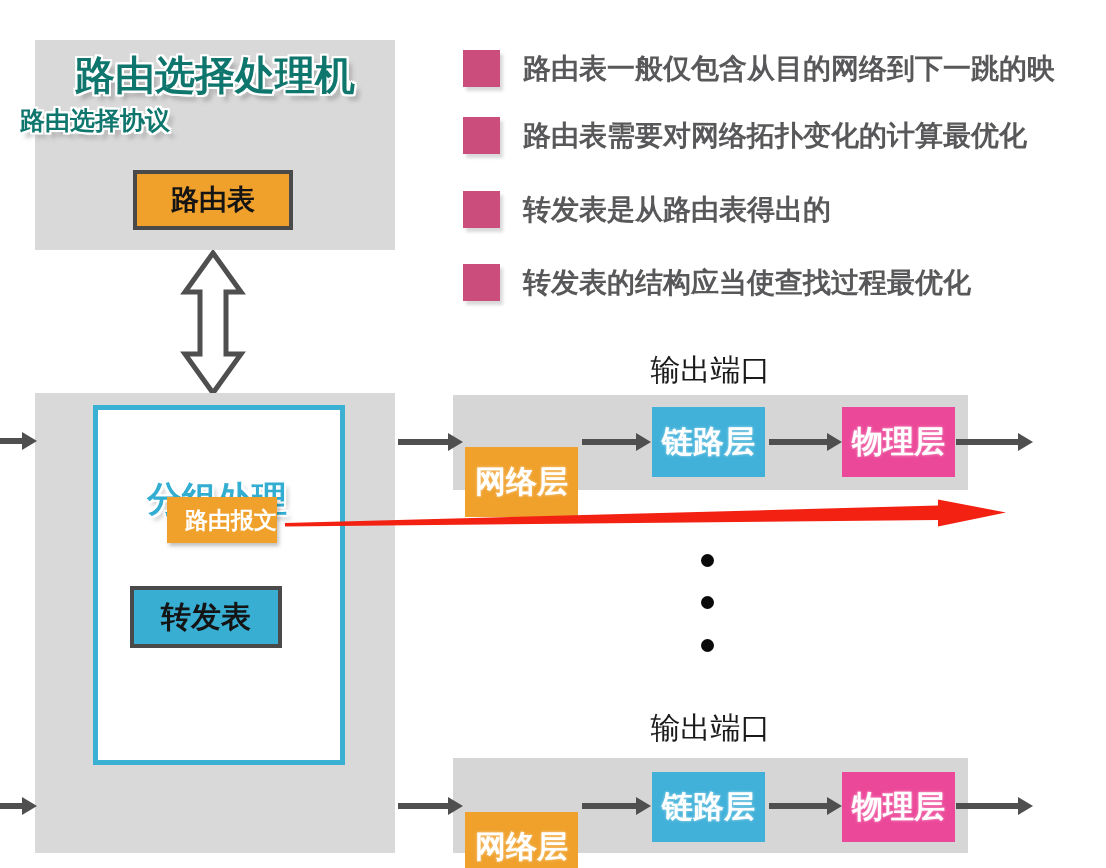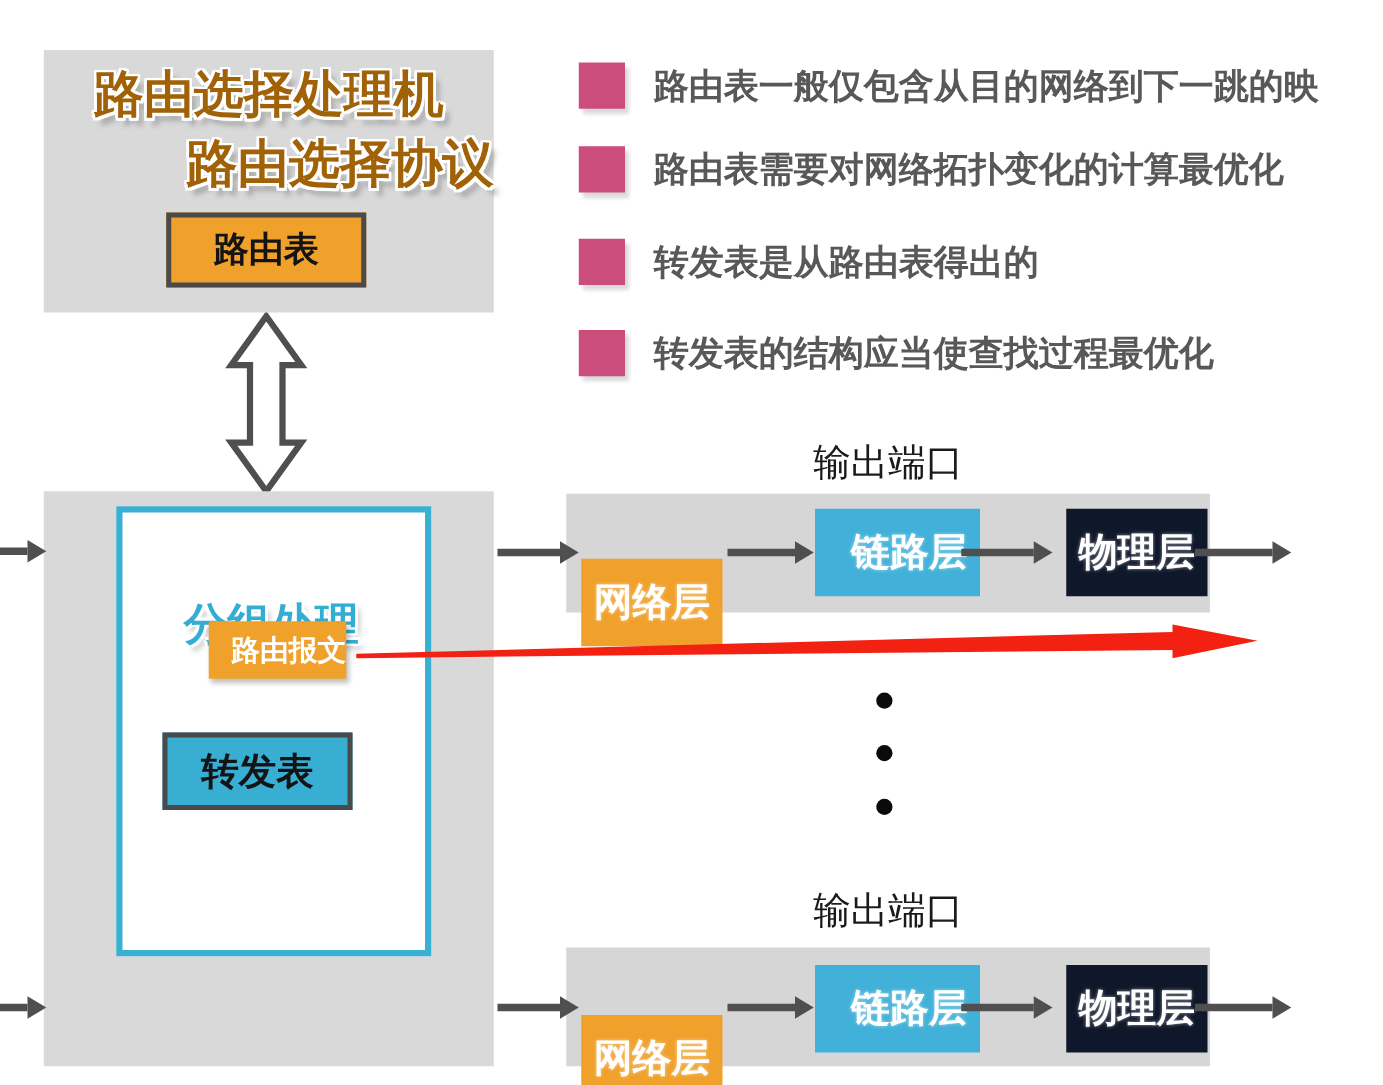--- a/index.html
+++ b/index.html
@@ -4,33 +4,33 @@
 <style>
   html,body{margin:0;padding:0;background:#fff;}
   .canvas{
     position:relative;width:1106px;height:868px;background:#ffffff;
     overflow:hidden;font-family:"Liberation Sans","DejaVu Sans",sans-serif;
   }
   .panel{position:absolute;background:#d9d9d9;}
   
   #rp-panel{left:35px;top:40px;width:360px;height:210px;}
   .outline-orange{
-    color:#a16207;font-weight:bold;white-space:nowrap;
+    color:#0f766e;font-weight:bold;white-space:nowrap;
     text-shadow:-2px -2px 0 #fff,0 -2px 0 #fff,2px -2px 0 #fff,-2px 0 0 #fff,
       2px 0 0 #fff,-2px 2px 0 #fff,0 2px 0 #fff,2px 2px 0 #fff,
       5px 6px 4px rgba(110,110,110,.45);
   }
   .outline-cyan{
     color:#33aed2;font-weight:bold;white-space:nowrap;
     text-shadow:-2px -2px 0 #fff,0 -2px 0 #fff,2px -2px 0 #fff,-2px 0 0 #fff,
       2px 0 0 #fff,-2px 2px 0 #fff,0 2px 0 #fff,2px 2px 0 #fff,
       4px 5px 4px rgba(110,110,110,.35);
   }
   #rp-title{position:absolute;left:35px;top:48px;width:360px;text-align:center;font-size:40px;}
-  #rp-subtitle{position:absolute;left:35px;top:104px;width:360px;text-align:right;font-size:41px;}
+  #rp-subtitle{position:absolute;left:20px;top:104px;width:360px;text-align:left;font-size:25px;}
   .hardbox{
     position:absolute;box-sizing:border-box;border:4px solid #4a4a4a;
     display:flex;align-items:center;justify-content:center;
     font-weight:bold;color:#141414;
   }
   #routing-table-box{left:133px;top:170px;width:160px;height:60px;background:#f0a12c;font-size:28px;justify-content:center;}
   
   .bullet-row{position:absolute;left:463px;right:0;height:38px;}
   .bullet-sq{position:absolute;left:0;top:0;width:37px;height:37px;background:#cb4d7c;
     box-shadow:3px 4px 3px rgba(0,0,0,.15);}
@@ -48,22 +48,22 @@
   #forwarding-table-box{left:130px;top:586px;width:152px;height:62px;background:#38aed3;font-size:30px;z-index:2;}
   #fabric-label{position:absolute;left:35px;top:786px;width:360px;text-align:center;font-size:40px;}
   
   .op-title{position:absolute;left:453px;width:515px;text-align:center;
     font-size:30px;font-weight:normal;color:#1a1a1a;}
   .op-bar{position:absolute;left:453px;width:515px;height:95px;background:#d6d6d6;}
   .layer-box{position:absolute;width:113px;height:70px;display:flex;align-items:center;
     justify-content:center;color:#fff;font-weight:bold;font-size:31px;
     text-shadow:0 0 3px rgba(255,255,255,.55);}
   .layer-orange{background:#f0a12c;margin-top:40px;}
-  .layer-blue{background:#41b1d9;padding-left:19px;}
-  .layer-green{background:#0f172a;margin-left:11px;}
+  .layer-blue{background:#41b1d9;}
+  .layer-green{background:#ec4899;}
   
   .arrow-r{position:absolute;height:6px;background:#4f4f4f;}
   .arrow-r::after{content:"";position:absolute;left:100%;top:50%;transform:translateY(-50%);
     border-left:15px solid #4f4f4f;border-top:9px solid transparent;border-bottom:9px solid transparent;}
   .svg-abs{position:absolute;pointer-events:none;}
   
   .dot{position:absolute;width:13px;height:13px;border-radius:50%;background:#0a0a0a;}
 </style>
 </head>
 <body>

